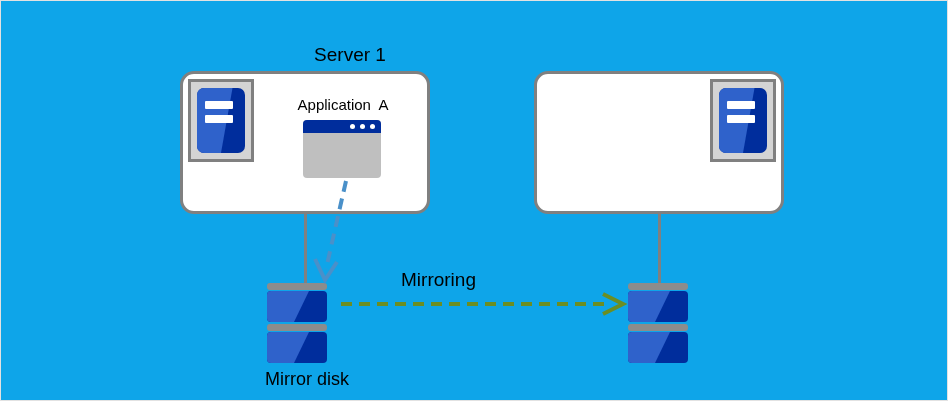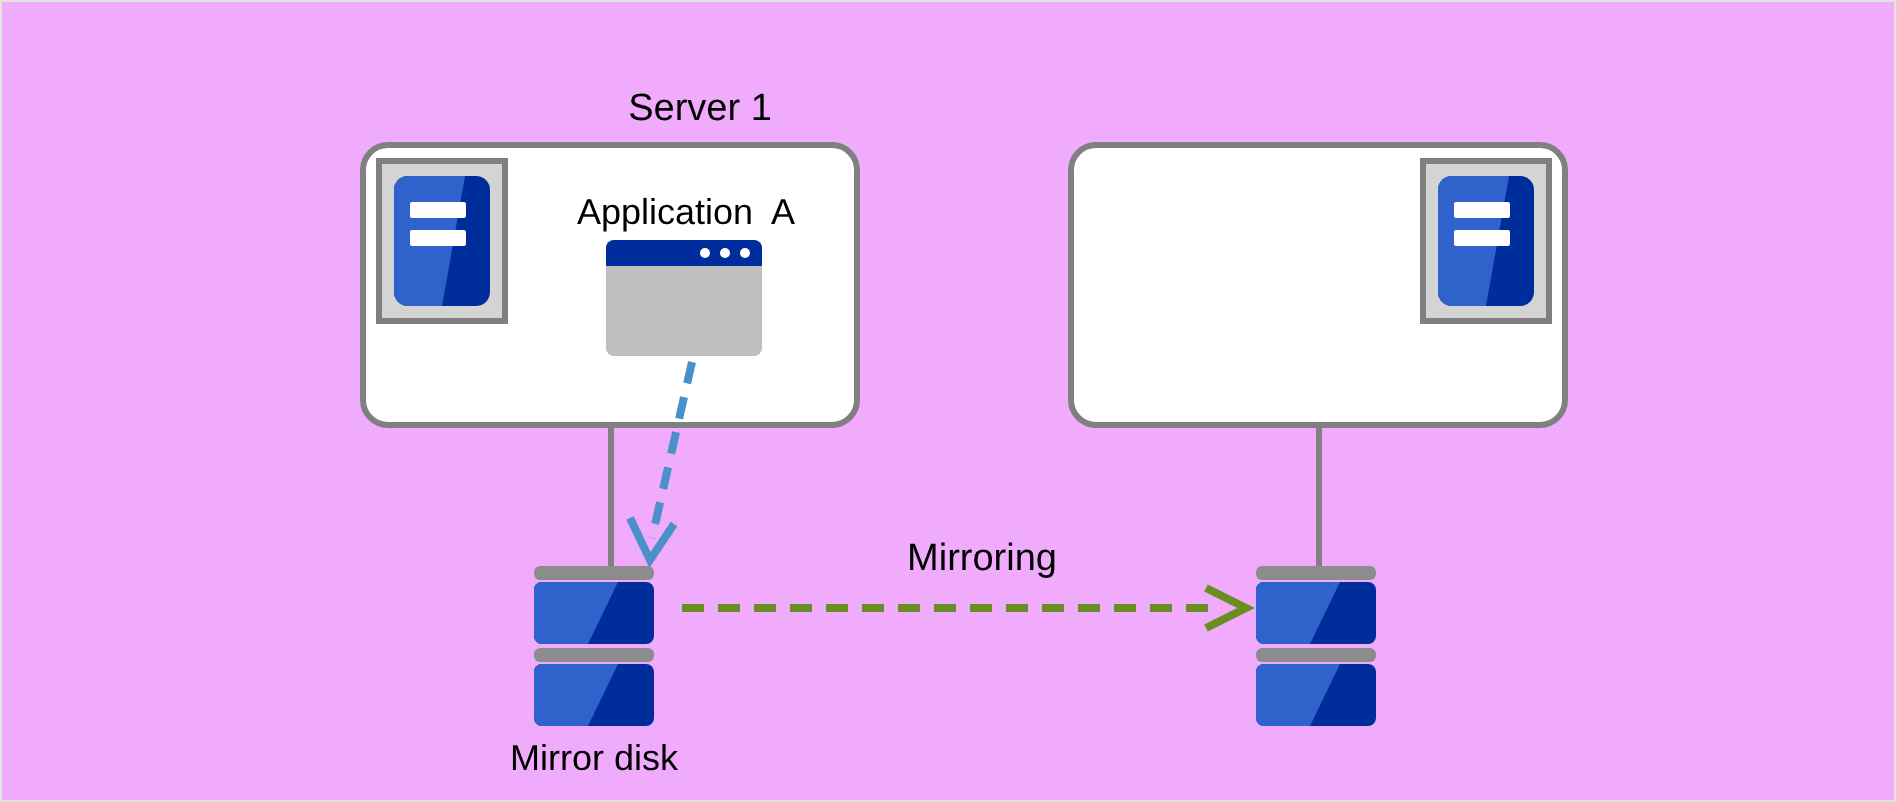--- a/index.html
+++ b/index.html
@@ -8,49 +8,49 @@
     padding: 0;
     background: #ffffff;
   }
   body {
     font-family: "Liberation Sans", sans-serif;
   }
   #canvas {
     position: relative;
     width: 948px;
     height: 401px;
-    background: #f0abfc;
+    background: #0ea5e9;
     border: 1px solid #e2e2e2;
     box-sizing: border-box;
     overflow: hidden;
   }
 
   
   .label {
     position: absolute;
     color: #000000;
     font-family: "Liberation Sans", sans-serif;
     white-space: pre;
     line-height: 1;
   }
   .title-label {
     font-size: 19px;
     text-align: center;
   }
   .app-label {
-    font-size: 18px;
+    font-size: 15px;
     text-align: center;
   }
   .disk-label {
     font-size: 18px;
     text-align: center;
   }
   .mirroring-label {
     font-size: 19px;
-    text-align: center;
+    text-align: left;
   }
 
   
   .server-box {
     position: absolute;
     background: #ffffff;
     border: 3px solid #808080;
     border-radius: 14px;
     box-sizing: border-box;
   }
@@ -212,21 +212,21 @@
     <div class="disk-plate" style="top:0px;"></div>
     <div class="disk-block" style="top:8px;">
       <div class="disk-block-face"></div>
     </div>
     <div class="disk-plate" style="top:41px;"></div>
     <div class="disk-block" style="top:49px;">
       <div class="disk-block-face"></div>
     </div>
   </div>
 
-  <div class="label disk-label" style="left:216px; top:369px; width:160px;">Mirror disk</div>
+  <div class="label disk-label" style="left:226px; top:369px; width:160px;">Mirror disk</div>
 
   <div class="disk" style="left:627px; top:282px; width:60px; height:80px;">
     <div class="disk-plate" style="top:0px;"></div>
     <div class="disk-block" style="top:8px;">
       <div class="disk-block-face"></div>
     </div>
     <div class="disk-plate" style="top:41px;"></div>
     <div class="disk-block" style="top:49px;">
       <div class="disk-block-face"></div>
     </div>

